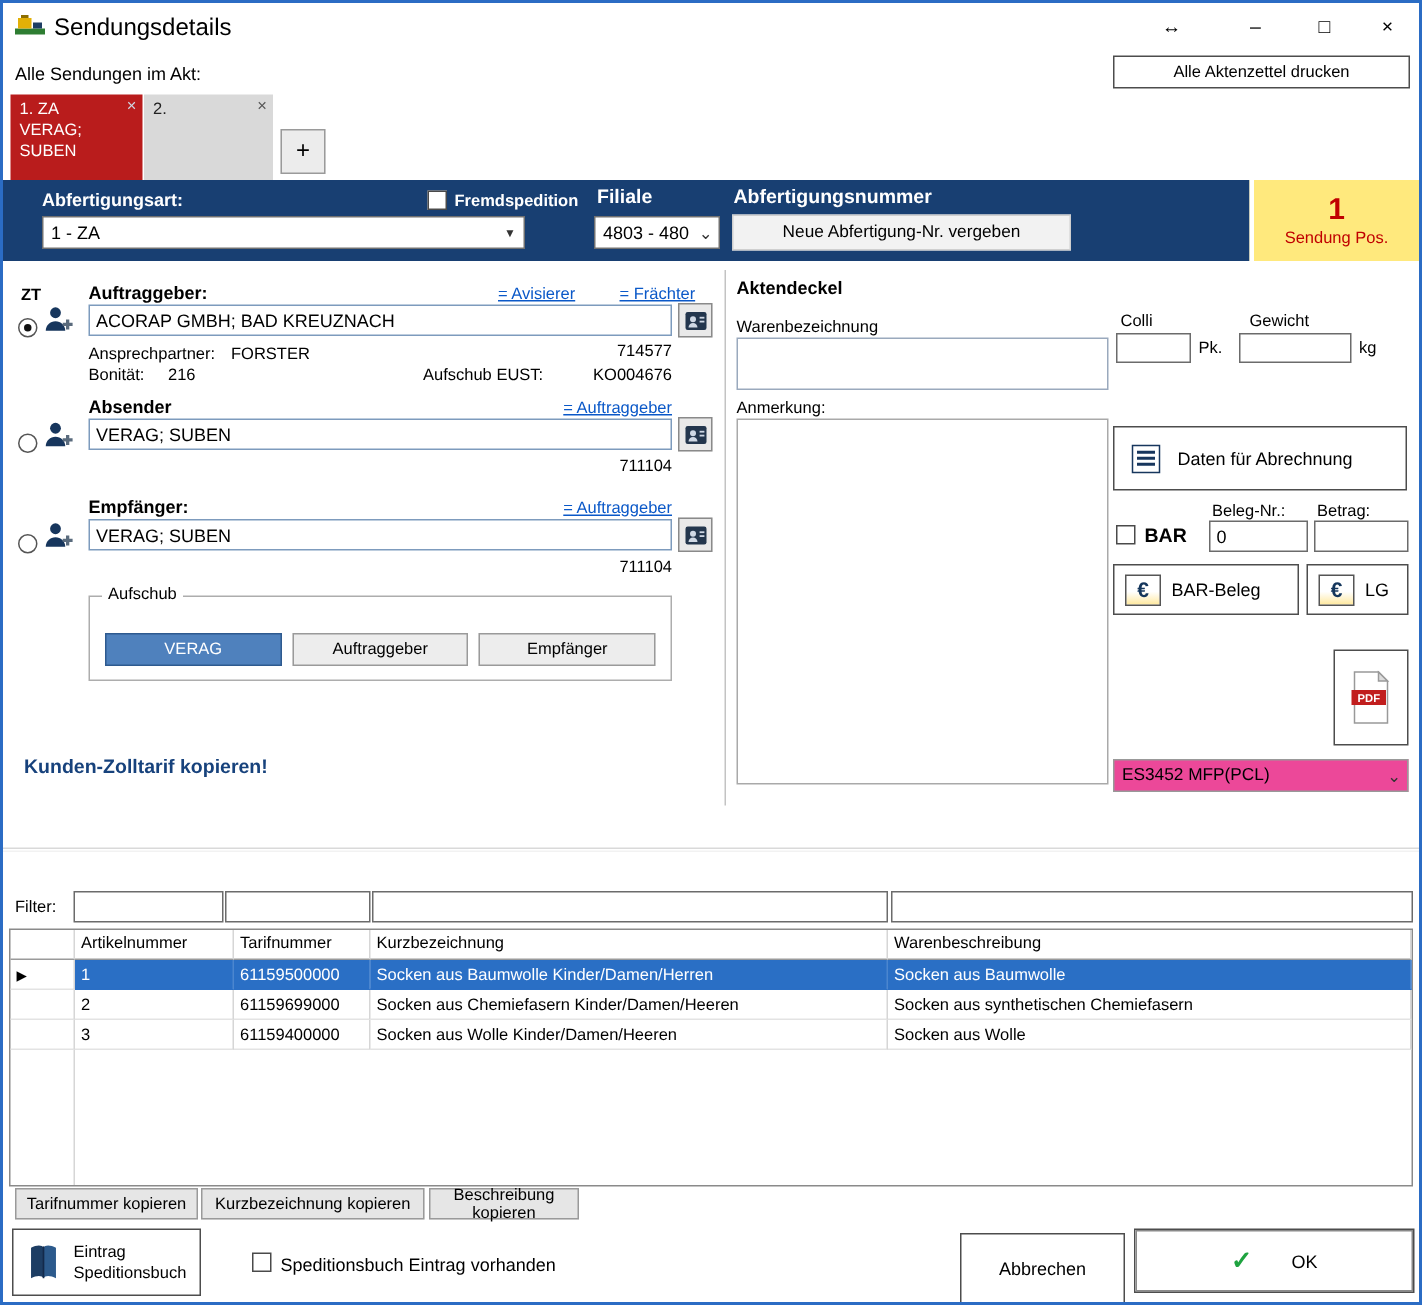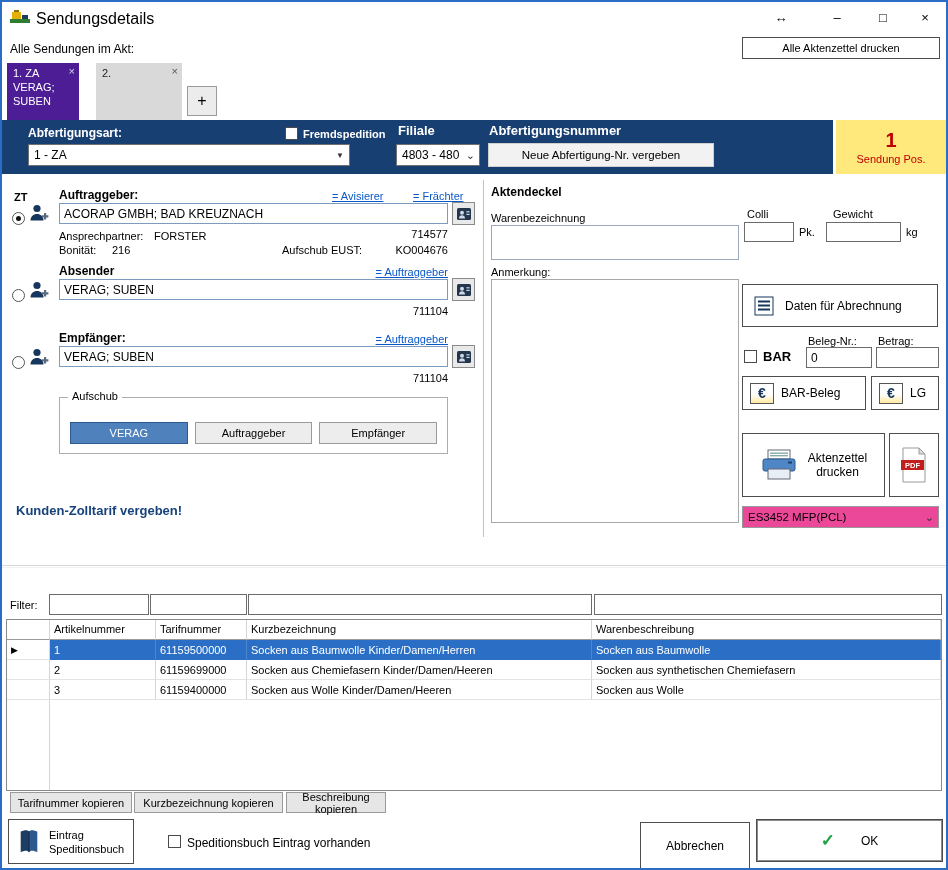--- a/index.html
+++ b/index.html
@@ -28,21 +28,21 @@
   .group .legend { position:absolute; top:-8px; left:8px; background:#fff; padding:0 4px; font-size:11px; }
 
   
   .titlebar { position:absolute; left:0; right:0; top:0; height:30px; background:#fff; }
   .appicon { position:absolute; left:8px; top:7px; width:20px; height:16px; }
   .wtitle { position:absolute; left:34px; top:8px; font-size:16px; }
   .wbtn { position:absolute; top:0; width:34px; height:30px; display:flex; align-items:center; justify-content:center; font-size:13px; cursor:pointer; }
 
   
   .tab { position:absolute; top:61px; height:57px; cursor:pointer; font-size:11px; line-height:14px; padding:3px 6px; }
-  .tab1 { left:5px; width:72px; background:#4c1d95; color:#fff; }
+  .tab1 { left:5px; width:88px; background:#b91c1c; color:#fff; }
   .tab2 { left:94px; width:86px; background:#d9d9d9; color:#222; }
   .tabx { position:absolute; top:1px; right:4px; font-size:11px; cursor:pointer; }
   .plusbtn { position:absolute; left:185px; top:84px; width:30px; height:30px; background:#ececec; border:1px solid #9a9a9a; font-size:16px; display:flex; align-items:center; justify-content:center; cursor:pointer; }
 
   
   .band { position:absolute; left:0; right:0; top:118px; height:54px; background:#183f72; }
   .badge { position:absolute; right:0; top:0; width:113px; height:54px; background:#ffe97d; border-left:3px solid #fff; display:flex; flex-direction:column; align-items:center; justify-content:center; }
   .badge .n { color:#c00000; font-size:20px; font-weight:700; line-height:20px; }
   .badge .t { color:#c00000; font-size:11px; margin-top:3px; }
 
@@ -213,21 +213,21 @@
 
     <div class="group" style="left:57px; top:223px; width:389px; height:57px;">
       <span class="legend">Aufschub</span>
       <div style="position:absolute; left:10px; right:10px; top:24px; display:flex; gap:7px;">
         <div class="aufbtn sel">VERAG</div>
         <div class="aufbtn">Auftraggeber</div>
         <div class="aufbtn">Empfänger</div>
       </div>
     </div>
 
-    <span class="zoll">Kunden-Zolltarif vergeben!</span>
+    <span class="zoll">Kunden-Zolltarif kopieren!</span>
 
     <div class="vdiv"></div>
 
     <span class="lbl lbl12 b" style="left:489px; top:11px;">Aktendeckel</span>
     <span class="lbl" style="left:489px; top:38px;">Warenbezeichnung</span>
     <input class="tb" style="left: 489px; top: 51px; width: 248px; height: 35px; border-color: rgb(154, 169, 189);">
     <span class="lbl" style="left:489px; top:92px;">Anmerkung:</span>
     <textarea class="tb" style="left: 489px; top: 105px; width: 248px; height: 244px; border-color: rgb(169, 169, 169); resize: none;"></textarea>
 
     <span class="lbl" style="left:745px; top:34px;">Colli</span>
@@ -256,31 +256,20 @@
 
     <button class="btn" style="left:740px; top:202px; width:124px; height:34px; justify-content:flex-start; padding-left:7px;">
       <span style="width:24px; height:21px; border:1px solid #555; background:linear-gradient(180deg,#ffffff 55%,#ffe9a0); color:#14365c; font-weight:700; font-size:14px; display:flex; align-items:center; justify-content:center; margin-right:7px;">€</span>
       <span>BAR-Beleg</span>
     </button>
     <button class="btn" style="left:869px; top:202px; width:68px; height:34px; justify-content:flex-start; padding-left:7px;">
       <span style="width:24px; height:21px; border:1px solid #555; background:linear-gradient(180deg,#ffffff 55%,#ffe9a0); color:#14365c; font-weight:700; font-size:14px; display:flex; align-items:center; justify-content:center; margin-right:7px;">€</span>
       <span>LG</span>
     </button>
 
-    <button class="btn" style="left:740px; top:259px; width:143px; height:64px; gap:8px;">
-      <svg viewBox="0 0 40 34" width="40" height="34">
-        <rect x="9" y="2" width="22" height="9" fill="#fff" stroke="#667"></rect>
-        <rect x="11" y="4.5" width="18" height="1.4" fill="#8aa"></rect>
-        <rect x="11" y="7" width="18" height="1.4" fill="#8aa"></rect>
-        <rect x="4" y="11" width="32" height="12" rx="2" fill="#4f86c6" stroke="#2c5a8c"></rect>
-        <rect x="29" y="13.5" width="4" height="2" fill="#1d3d63"></rect>
-        <rect x="9" y="21" width="22" height="10" fill="#e8eef6" stroke="#667"></rect>
-      </svg>
-      <span style="width:62px; text-align:center; line-height:14px;">Aktenzettel drucken</span>
-    </button>
     <button class="btn" style="left:887px; top:259px; width:50px; height:64px;">
       <svg viewBox="0 0 30 36" width="30" height="36">
         <path d="M4 1h16l6 6v28H4z" fill="#fff" stroke="#999"></path>
         <path d="M20 1l6 6h-6z" fill="#ddd" stroke="#999"></path>
         <rect x="2" y="13" width="23" height="10" fill="#c11e1e"></rect>
         <text x="13.5" y="20.8" font-size="7.5" fill="#fff" text-anchor="middle" font-family="Liberation Sans, sans-serif" font-weight="bold">PDF</text>
       </svg>
     </button>
 
     <div class="combo" style="left:740px; top:332px; width:197px; height:22px; background:#ec4899; border-color:#999; font-size:11.5px;">

